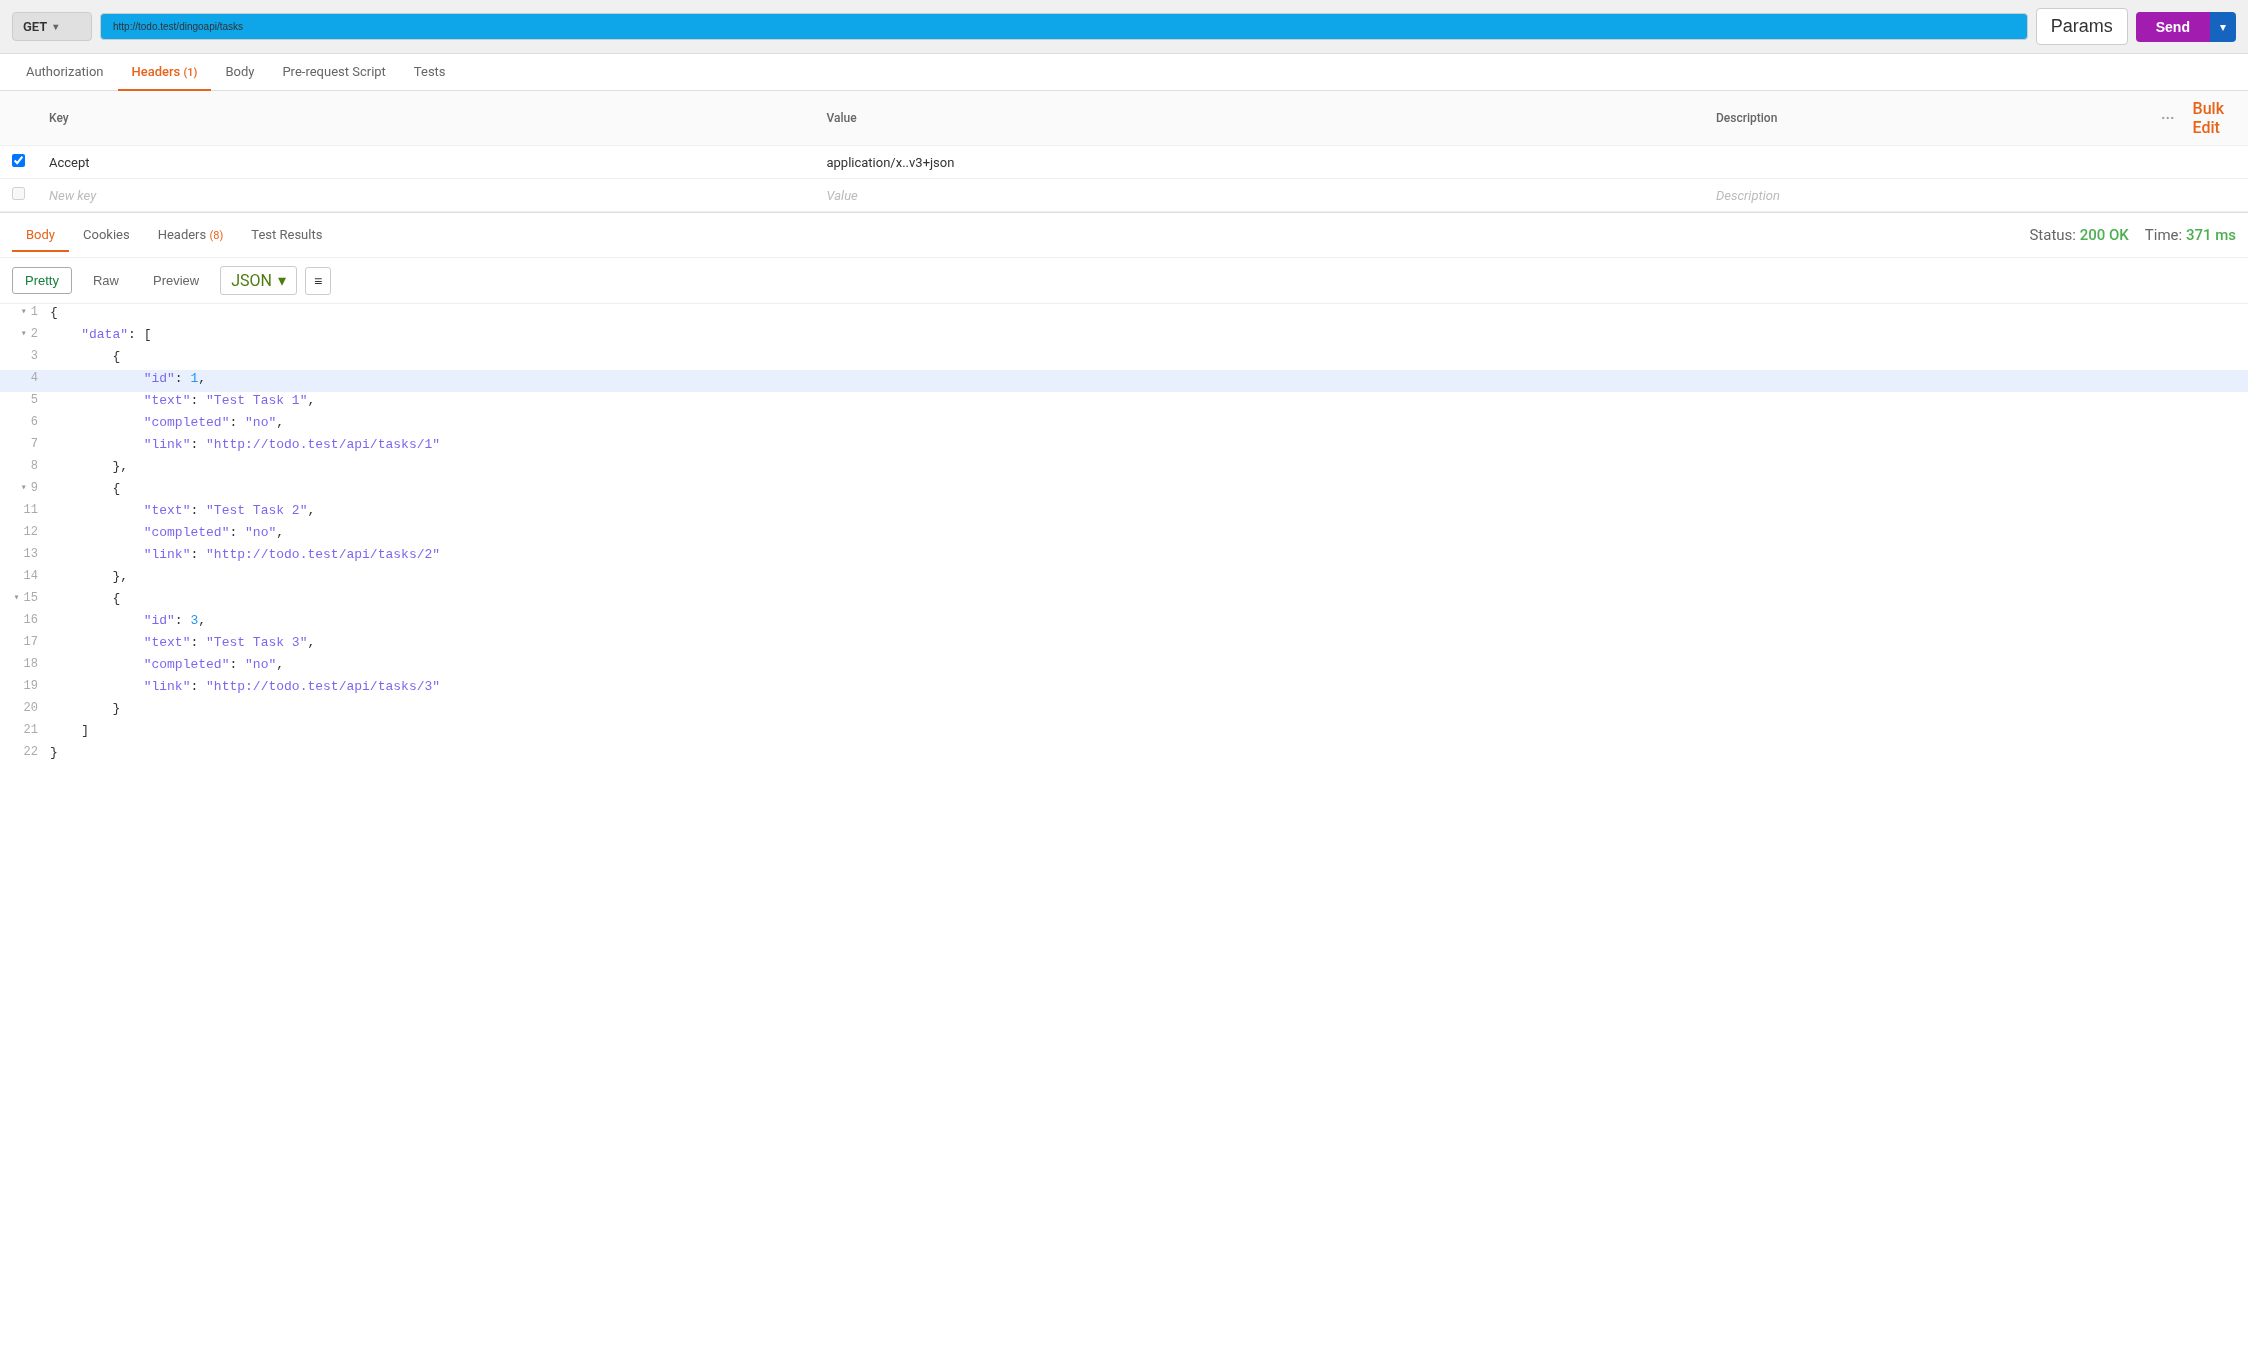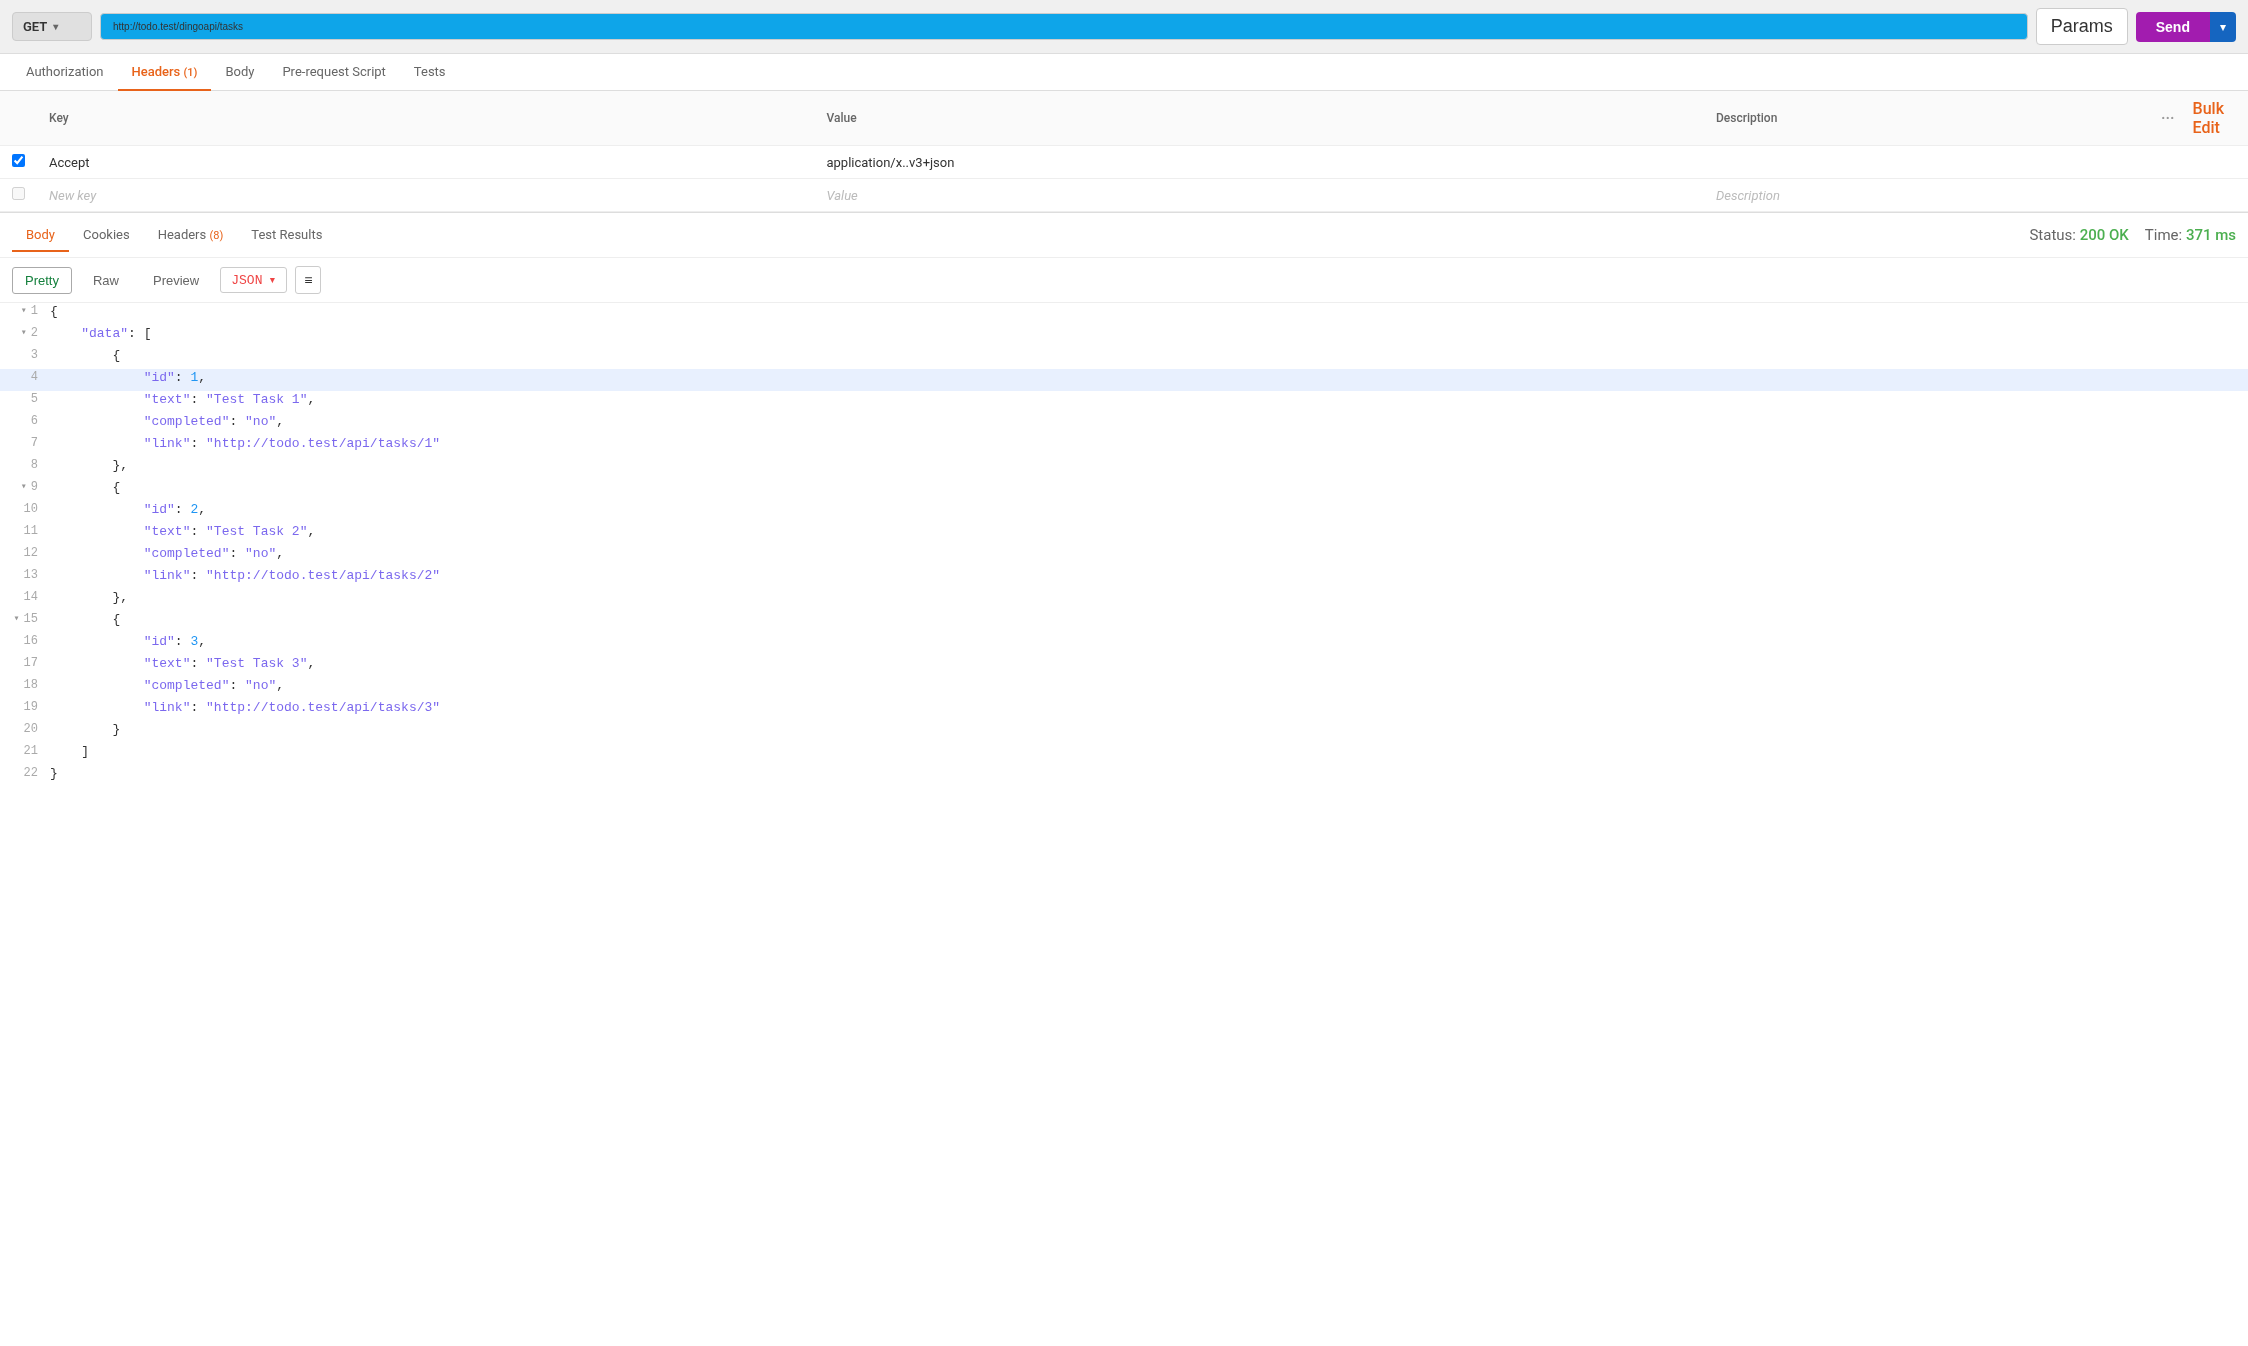--- a/index.html
+++ b/index.html
@@ -224,26 +224,25 @@
       border-color: transparent;
       background: transparent;
       color: #666;
     }
     .format-selector {
       display: flex;
       align-items: center;
       border: 1px solid #ccc;
       border-radius: 3px;
       padding: 4px 10px;
-      font-size: 13px;
-      cursor: pointer;
-      color: #ef4444;
+      font-size: 16px;
+      cursor: pointer;
+      color: #4d7c0f;
       background: #fff;
       gap: 6px;
-      font-family: Liberation Mono, monospace;
     }
     .wrap-btn {
       padding: 5px 8px;
       border: 1px solid #ccc;
       background: #fff;
       font-size: 14px;
       cursor: pointer;
       border-radius: 3px;
       color: #333;
     }
@@ -483,26 +482,20 @@
         </div>
         <div class="code-line">
           <div class="line-num">
             <span class="fold-arrow">▾</span>
             <span>9</span>
           </div>
           <div class="code-content">        {</div>
         </div>
         <div class="code-line">
           <div class="line-num">
-            <span>10</span>
-          </div>
-          <div class="code-content">            <span class="json-key">"id"</span>: <span class="json-number">2</span>,</div>
-        </div>
-        <div class="code-line">
-          <div class="line-num">
             <span>11</span>
           </div>
           <div class="code-content">            <span class="json-key">"text"</span>: <span class="json-string">"Test Task 2"</span>,</div>
         </div>
         <div class="code-line">
           <div class="line-num">
             <span>12</span>
           </div>
           <div class="code-content">            <span class="json-key">"completed"</span>: <span class="json-string">"no"</span>,</div>
         </div>

